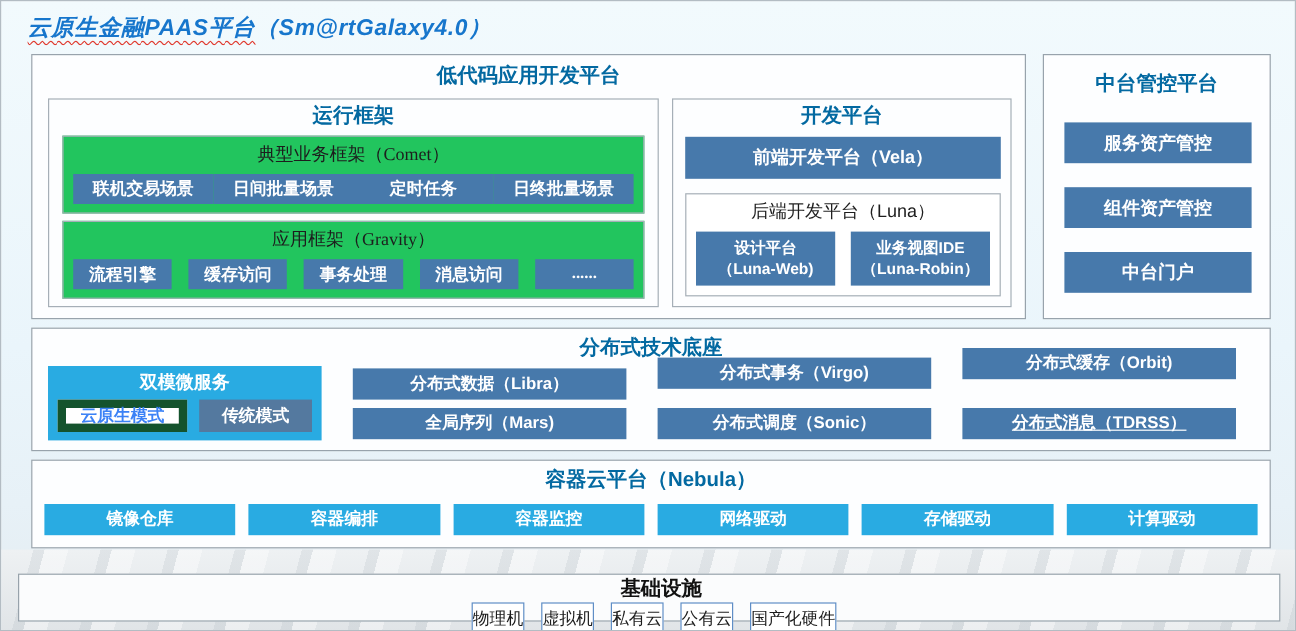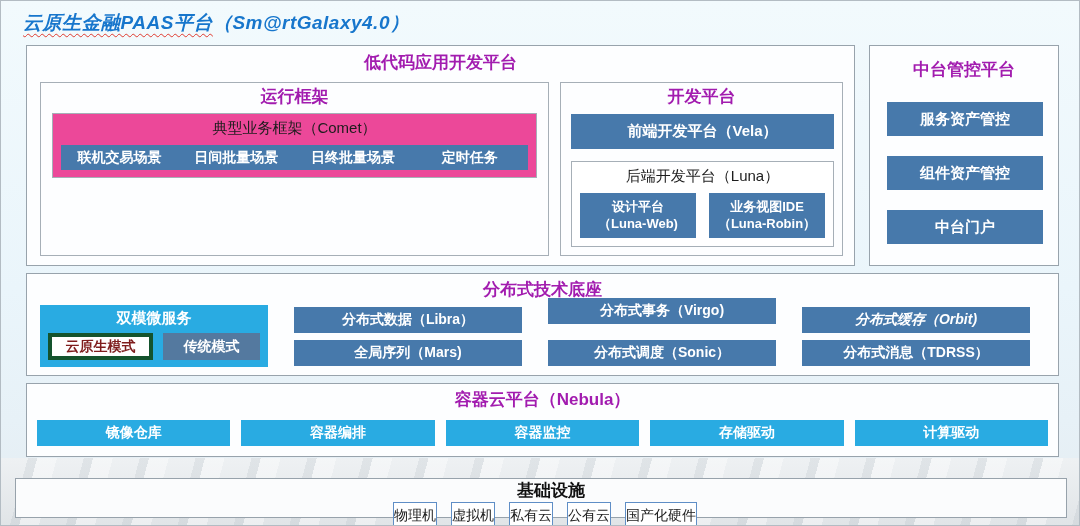--- a/index.html
+++ b/index.html
@@ -17,38 +17,38 @@
   }
   .main-title {
     position:absolute; left:22px; top:9px; font-size:19px; font-weight:bold; font-style:italic;
     color:#1776cc; letter-spacing:.5px; white-space:nowrap;
   }
   .main-title .squiggle {
     text-decoration-line:underline; text-decoration-style:wavy; text-decoration-color:#e03a2f;
     text-decoration-thickness:1px; text-underline-offset:4px;
   }
   .panel { position:absolute; background:#fdfeff; border:1px solid #98a3ac; }
-  .panel-title { text-align:center; font-weight:bold; font-size:17px; color:#a21caf; padding-top:5px; white-space:nowrap; }
+  .panel-title { text-align:center; font-weight:bold; font-size:17px; color:#0369a1; padding-top:5px; white-space:nowrap; }
   .subbox { position:absolute; border:1px solid #a6afb7; background:#fcfdfe; }
-  .tint { background:#ec4899; }
+  .tint { background:#22c55e;font-family:Liberation Serif, serif; }
   .subbox-title { text-align:center; font-size:15px; color:#1d1d1d; padding-top:5px; white-space:nowrap; }
   .btn {
     background:#4779ab; color:#fff; font-weight:bold; font-size:14px;
     display:flex; align-items:center; justify-content:center; white-space:nowrap;
   }
   .btn.cyan { background:#29abe2; }
   .row { position:absolute; display:flex; }
   .row .btn { flex:1; }
   .btn.two-line { flex-direction:column; font-size:13px; line-height:1.3; }
   .mid-btn { position:absolute; left:17px; width:156px; height:34px; font-size:15px; }
   .dual { position:absolute; left:13px; top:31px; width:228px; height:62px; background:#29abe2; }
   .dual-title { text-align:center; color:#fff; font-weight:bold; font-size:15px; padding-top:4px; }
   .mode-row { position:absolute; left:8px; right:8px; bottom:7px; height:27px; display:flex; gap:10px; }
   .mode { flex:1; display:flex; align-items:center; justify-content:center; font-size:14px; font-weight:bold; }
-  .mode.native { background:#ffffff; border:4px solid #14532d; color:#7f1d1d; }
+  .mode.native { background:#ffffff; border:7px solid #14532d; color:#3b82f6; }
   .mode.trad { background:#54799f; color:#fff; }
   .dist-btn { position:absolute; height:26px; width:228px; font-size:14px; }
   .infra {
     position:absolute; left:14px; top:477px; width:1052px; height:40px;
     background:#fbfcfd; border:1px solid #97a2ab; display:flex; align-items:center;flex-direction:column;
   }
   .infra-label { font-weight:bold; font-size:17px; color:#111; margin:0 0 0 20px; white-space:nowrap; }
   .infra-row { flex:1; display:flex; gap:14px; margin:0 10px 0 18px; }
   .infra-box {
     flex:1; height:27px; background:#fff; border:1px solid #5f8ec6; color:#1b1b1b;
@@ -67,25 +67,35 @@
     <div class="panel-title">低代码应用开发平台</div>
 
     <div class="subbox" style="left:13px;top:36px;width:509px;height:174px;background:#fdfeff;">
       <div class="panel-title" style="padding-top:2px;">运行框架</div>
 
       <div class="subbox tint" style="left:11px;top:30px;width:485px;height:65px;">
         <div class="subbox-title">典型业务框架（Comet）</div>
         <div class="row" style="left:8px;right:8px;bottom:7px;height:25px;">
           <div class="btn">联机交易场景</div>
           <div class="btn">日间批量场景</div>
+          <div class="btn">定时任务</div>
           <div class="btn">日终批量场景</div>
-          <div class="btn">定时任务</div>
         </div>
       </div>
 
+      <div class="subbox tint" style="left:11px;top:101px;width:485px;height:65px;">
+        <div class="subbox-title">应用框架（Gravity）</div>
+        <div class="row" style="left:8px;right:8px;bottom:7px;height:25px;gap:14px;">
+          <div class="btn">流程引擎</div>
+          <div class="btn">缓存访问</div>
+          <div class="btn">事务处理</div>
+          <div class="btn">消息访问</div>
+          <div class="btn">......</div>
+        </div>
+      </div>
     </div>
 
     <div class="subbox" style="left:533px;top:36px;width:283px;height:174px;background:#fdfeff;">
       <div class="panel-title" style="padding-top:2px;">开发平台</div>
       <div class="btn" style="position:absolute;left:10px;top:31px;width:263px;height:35px;font-size:15px;">前端开发平台（Vela）</div>
       <div class="subbox" style="left:10px;top:78px;width:263px;height:86px;background:#ffffff;">
         <div class="subbox-title">后端开发平台（Luna）</div>
         <div class="row" style="left:8px;right:8px;bottom:8px;height:45px;gap:13px;">
           <div class="btn two-line">
             <span>设计平台</span>
@@ -113,32 +123,33 @@
     <div class="dual">
       <div class="dual-title">双模微服务</div>
       <div class="mode-row">
         <div class="mode native">云原生模式</div>
         <div class="mode trad">传统模式</div>
       </div>
     </div>
 
     <div class="btn dist-btn" style="left:267px;top:33px;">分布式数据（Libra）</div>
     <div class="btn dist-btn" style="left:521px;top:24px;">分布式事务（Virgo)</div>
-    <div class="btn dist-btn" style="left:775px;top:33px;font-style:italic;">分布式缓存（Orbit)</div>
+    <div class="btn dist-btn" style="left:775px;top:16px;">分布式缓存（Orbit)</div>
     <div class="btn dist-btn" style="left:267px;top:66px;">全局序列（Mars)</div>
     <div class="btn dist-btn" style="left:521px;top:66px;">分布式调度（Sonic）</div>
-    <div class="btn dist-btn" style="left:775px;top:66px;">分布式消息（TDRSS）</div>
+    <div class="btn dist-btn" style="left:775px;top:66px;text-decoration:underline;">分布式消息（TDRSS）</div>
   </div>
 
   <div class="panel" style="left:25px;top:382px;width:1033px;height:74px;">
     <div class="panel-title" style="padding-top:4px;">容器云平台（Nebula）</div>
     <div class="row" style="left:10px;right:10px;bottom:10px;height:26px;gap:11px;">
       <div class="btn cyan">镜像仓库</div>
       <div class="btn cyan">容器编排</div>
       <div class="btn cyan">容器监控</div>
+      <div class="btn cyan">网络驱动</div>
       <div class="btn cyan">存储驱动</div>
       <div class="btn cyan">计算驱动</div>
     </div>
   </div>
 
   <div class="infra">
     <div class="infra-label">基础设施</div>
     <div class="infra-row">
       <div class="infra-box">物理机</div>
       <div class="infra-box">虚拟机</div>

